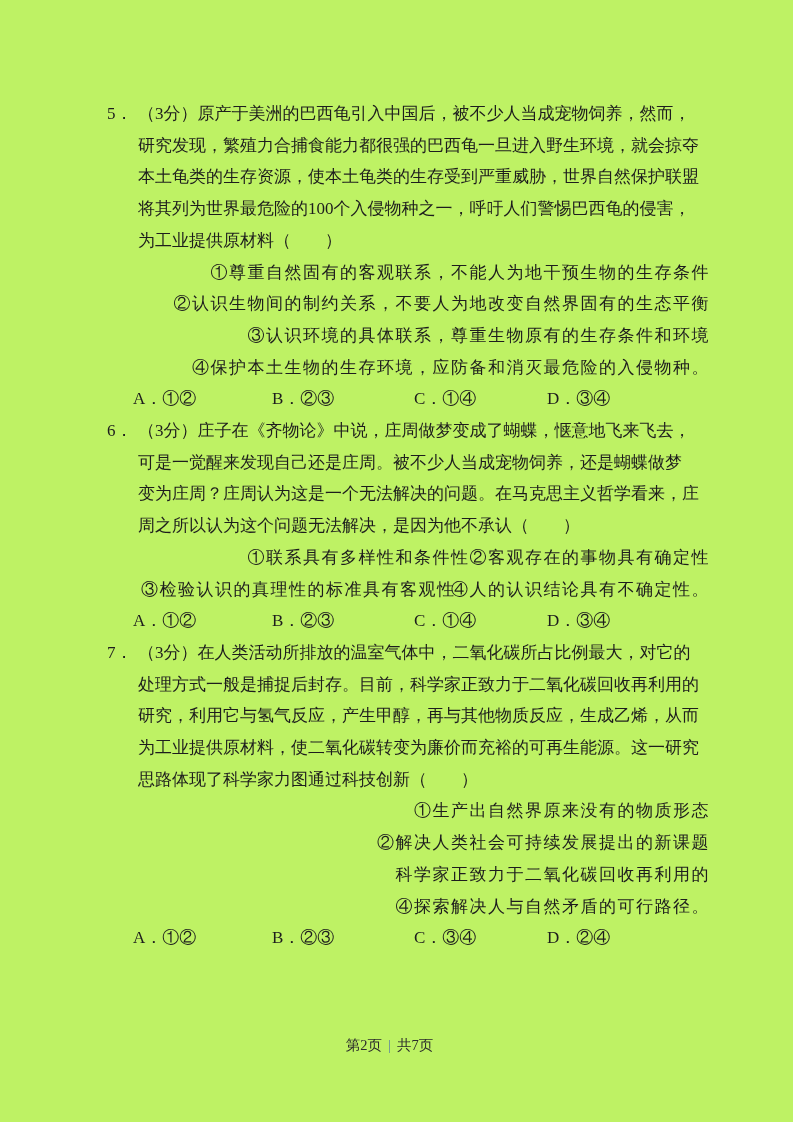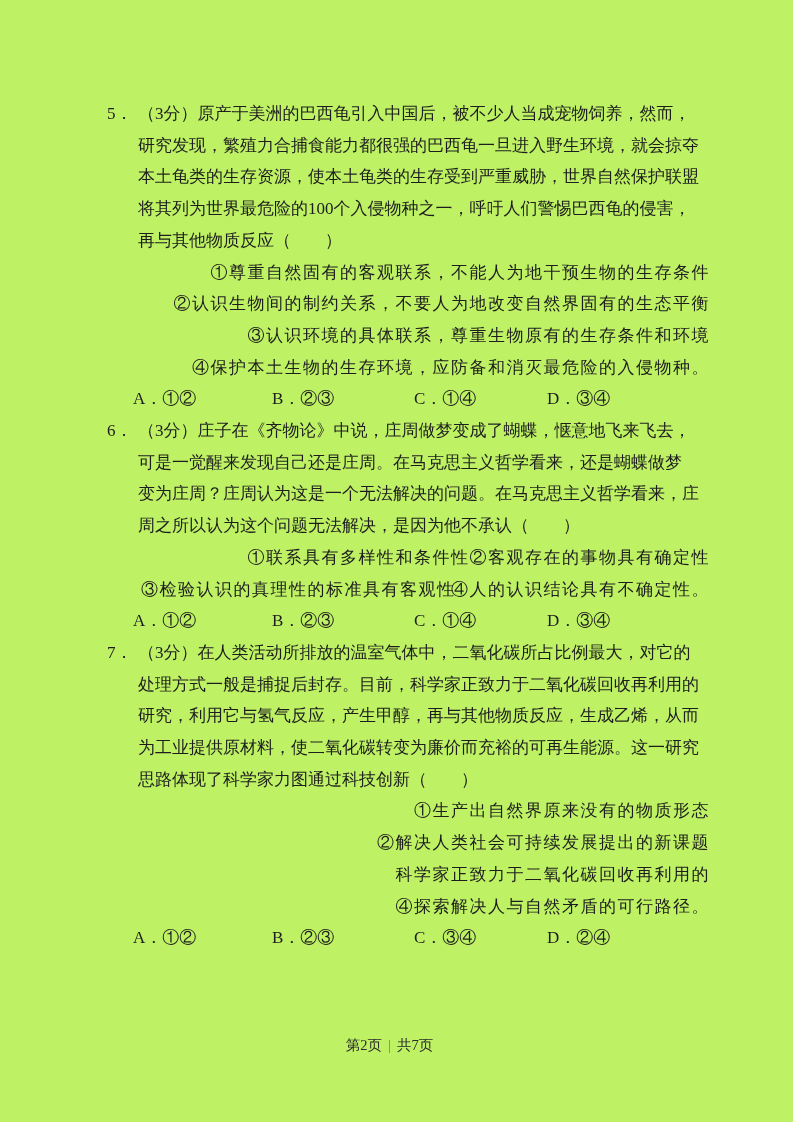--- a/index.html
+++ b/index.html
@@ -57,31 +57,31 @@
 <body>
 
 <div class="page">
   <main class="content">
 
     <section>
       <div class="line stem-first"><span class="qnum">5．</span><span>（3分）原产于美洲的巴西龟引入中国后，被不少人当成宠物饲养，然而，</span></div>
       <div class="line cont">研究发现，繁殖力合捕食能力都很强的巴西龟一旦进入野生环境，就会掠夺</div>
       <div class="line cont">本土龟类的生存资源，使本土龟类的生存受到严重威胁，世界自然保护联盟</div>
       <div class="line cont">将其列为世界最危险的100个入侵物种之一，呼吁人们警惕巴西龟的侵害，</div>
-      <div class="line cont">再与其他物质反应（　　）</div>
+      <div class="line cont">为工业提供原材料（　　）</div>
       <div class="line opt">①尊重自然固有的客观联系，不能人为地干预生物的生存条件</div>
       <div class="line opt">②认识生物间的制约关系，不要人为地改变自然界固有的生态平衡</div>
       <div class="line opt">③认识环境的具体联系，尊重生物原有的生存条件和环境</div>
       <div class="line opt">④保护本土生物的生存环境，应防备和消灭最危险的入侵物种。</div>
       <div class="line choices"><span class="choice c1">A．①②</span><span class="choice c2">B．②③</span><span class="choice c3">C．①④</span><span class="choice">D．③④</span></div>
     </section>
 
     <section>
       <div class="line stem-first"><span class="qnum">6．</span><span>（3分）庄子在《齐物论》中说，庄周做梦变成了蝴蝶，惬意地飞来飞去，</span></div>
-      <div class="line cont">可是一觉醒来发现自己还是庄周。在马克思主义哲学看来，还是蝴蝶做梦</div>
+      <div class="line cont">可是一觉醒来发现自己还是庄周。被不少人当成宠物饲养，还是蝴蝶做梦</div>
       <div class="line cont">变为庄周？庄周认为这是一个无法解决的问题。在马克思主义哲学看来，庄</div>
       <div class="line cont">周之所以认为这个问题无法解决，是因为他不承认（　　）</div>
       <div class="line opt"><span class="pair w260">①联系具有多样性和条件性</span><span>②客观存在的事物具有确定性</span></div>
       <div class="line opt"><span class="pair w310">③检验认识的真理性的标准具有客观性</span><span>④人的认识结论具有不确定性。</span></div>
       <div class="line choices"><span class="choice c1">A．①②</span><span class="choice c2">B．②③</span><span class="choice c3">C．①④</span><span class="choice">D．③④</span></div>
     </section>
 
     <section>
       <div class="line stem-first"><span class="qnum">7．</span><span>（3分）在人类活动所排放的温室气体中，二氧化碳所占比例最大，对它的</span></div>
       <div class="line cont">处理方式一般是捕捉后封存。目前，科学家正致力于二氧化碳回收再利用的</div>

